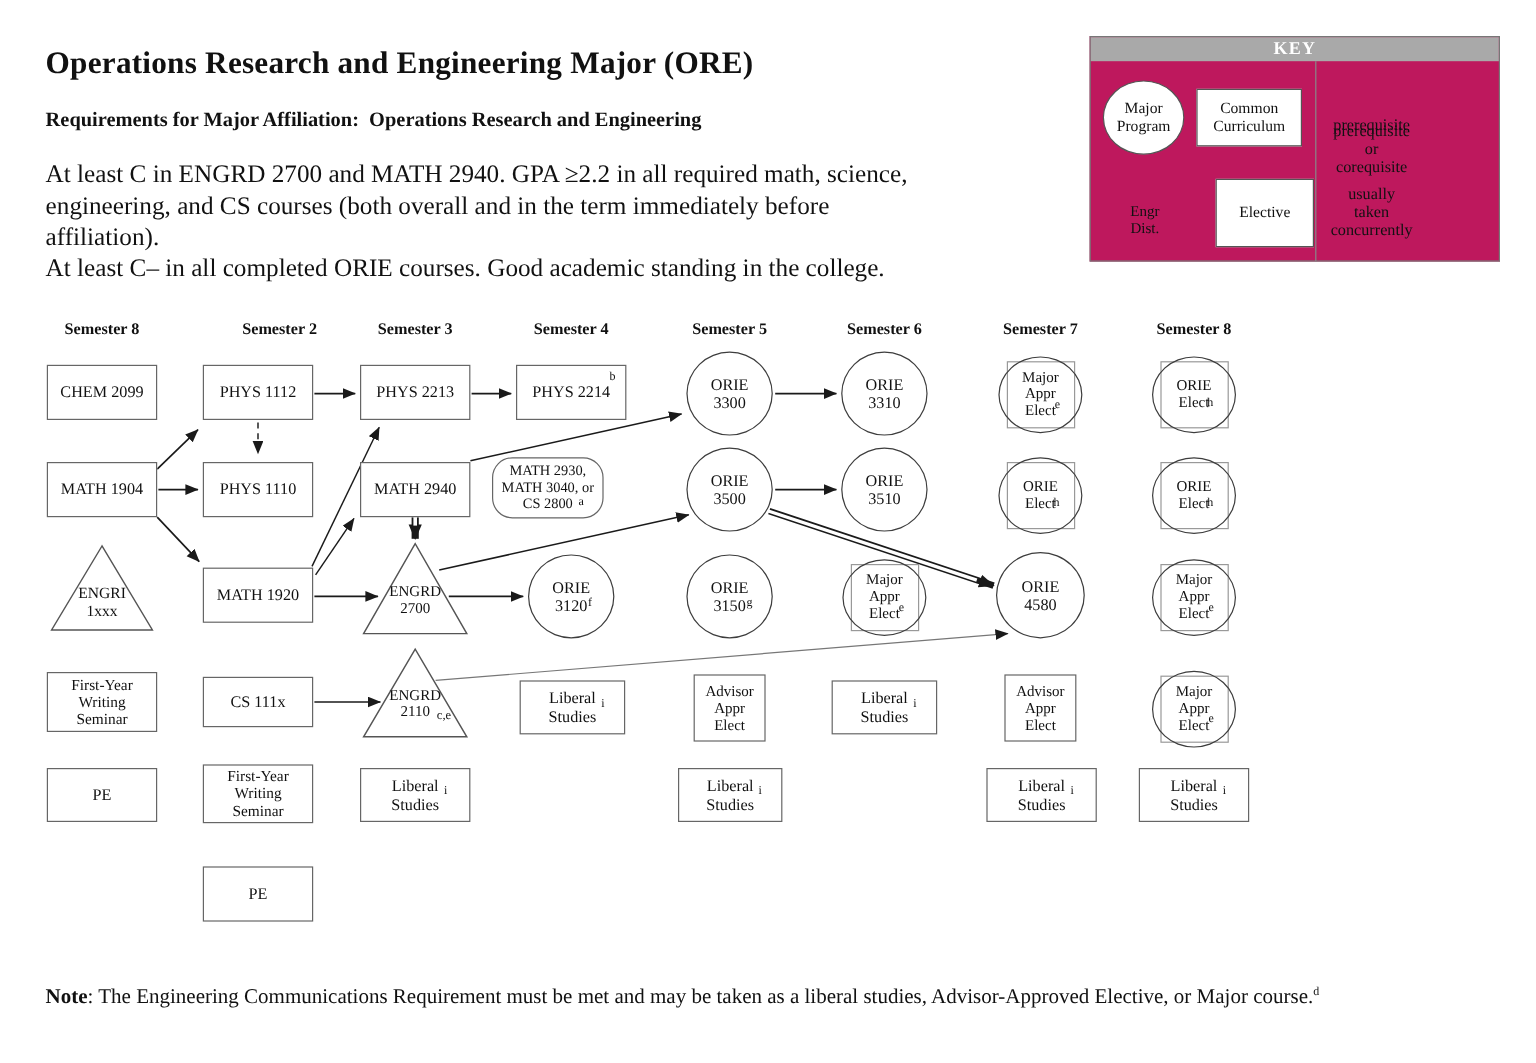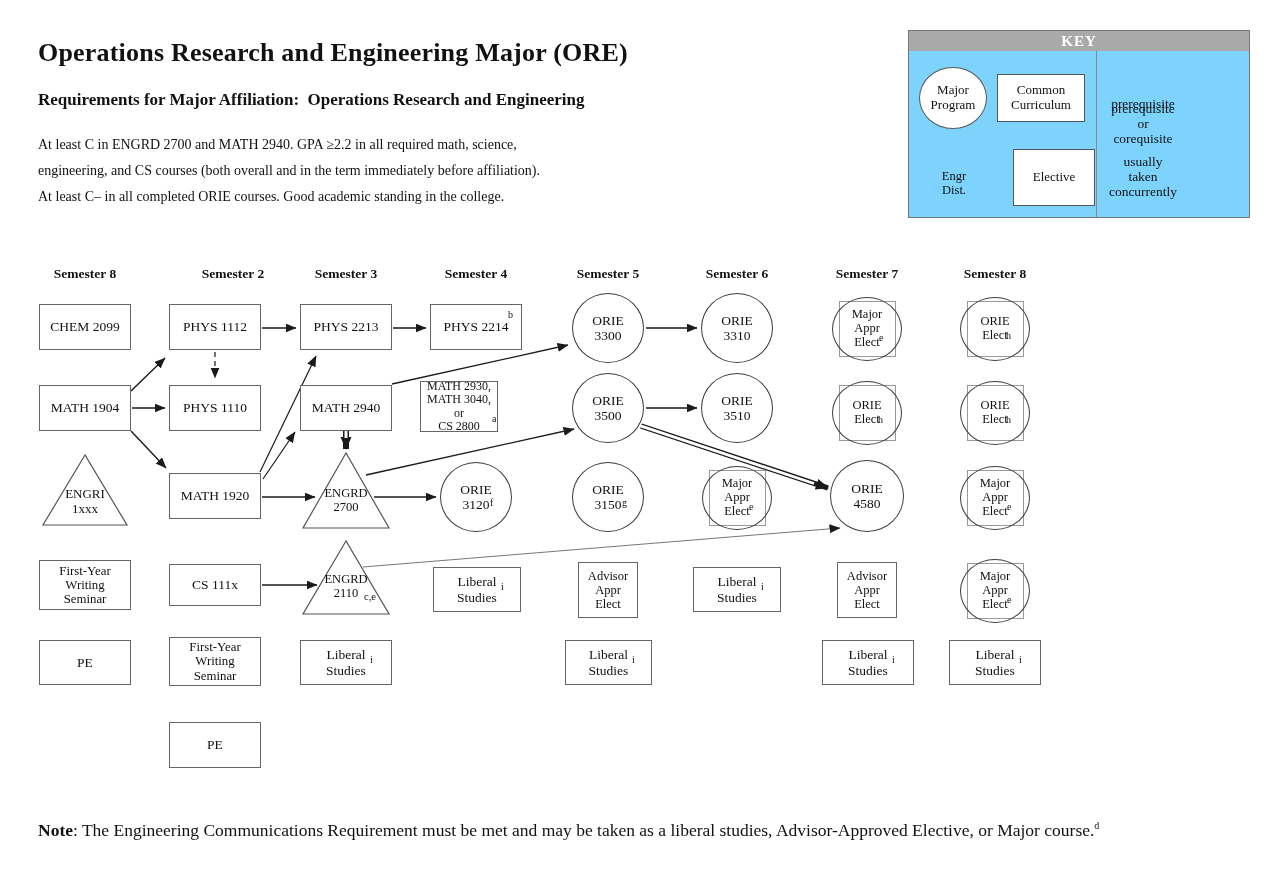--- a/index.html
+++ b/index.html
@@ -1,39 +1,39 @@
 <!DOCTYPE html>
 <html><head>
 <meta charset="utf-8">
 <style>
   html,body{margin:0;padding:0;background:#fff;}
   #canvas{position:relative;width:1280px;height:886px;background:#ffffff;
           font-family:"Liberation Serif","DejaVu Serif",serif;color:#111;overflow:hidden;}
   #arrow-layer{position:absolute;left:0;top:0;width:1280px;height:886px;pointer-events:none;}
   .title{position:absolute;left:38px;top:38px;font-size:26px;font-weight:bold;letter-spacing:.2px;white-space:pre;}
   .subtitle{position:absolute;left:38px;top:90px;font-size:17px;font-weight:bold;white-space:pre;}
-  .bodytext{position:absolute;left:38px;top:132px;font-size:14px;line-height:26px;white-space:pre-line;width:720px;}
+  .bodytext{position:absolute;left:38px;top:132px;font-size:21px;line-height:26px;white-space:pre-line;width:720px;}
   .notetext{position:absolute;left:38px;top:820px;font-size:17.5px;}
   .notetext .bold{font-weight:bold;}
   .notesup{font-size:10px;vertical-align:super;}
   .sem{position:absolute;width:110px;text-align:center;font-size:13.5px;font-weight:bold;}
   .node{position:absolute;display:flex;align-items:center;justify-content:center;
         background:#fff;border:1px solid #666;text-align:center;font-size:13.5px;box-sizing:border-box;}
   .node .lbl{white-space:pre-line;line-height:1.12;position:relative;z-index:2;}
   .circle{border-radius:50%;border:1px solid #3d3d3d;}
   .cr{border:none;background:transparent;}
   .cr .sq{position:absolute;left:7px;top:8px;width:55px;height:54px;border:1px solid #999;background:#fff;z-index:0;}
   .cr .ci{position:absolute;left:0px;top:4px;width:68px;height:62px;border:1px solid #3d3d3d;border-radius:50%;z-index:1;}
   .sup{position:absolute;font-size:10px;z-index:3;}
   .f12{font-size:12px;}
   .f125{font-size:12.5px;}
   .f128{font-size:12.8px;line-height:1.1;}
   .trilbl{position:absolute;text-align:center;white-space:pre-line;line-height:1.13;font-size:12.5px;}
   
-  .keybox{position:absolute;left:908px;top:30px;width:342px;height:188px;border:1px solid #777;background:#7dd3fc;box-sizing:border-box;}
+  .keybox{position:absolute;left:908px;top:30px;width:342px;height:188px;border:1px solid #777;background:#be185d;box-sizing:border-box;}
   .keyhdr{position:absolute;left:0;top:0;width:100%;height:20px;background:#a9a9a9;color:#fff;
           font-size:15px;font-weight:bold;text-align:center;line-height:20px;letter-spacing:1px;}
   .keydiv{position:absolute;left:187px;top:20px;width:1px;height:167px;background:#888;}
   .keyshape{position:absolute;display:flex;align-items:center;justify-content:center;text-align:center;
             border:1px solid #555;background:#fff;box-sizing:border-box;}
   .keyshape .lbl{white-space:pre-line;line-height:1.12;font-size:13px;}
   .keylabel{position:absolute;width:96px;text-align:center;font-size:13.5px;line-height:1.1;white-space:pre-line;}
 </style>
 </head>
 <body>
@@ -163,21 +163,21 @@
 
   <div class="node" style="left:39px;top:385px;width:92px;height:46px;">
       <span class="lbl">MATH 1904</span>
     </div>
   <div class="node" style="left:169px;top:385px;width:92px;height:46px;">
       <span class="lbl">PHYS 1110</span>
     </div>
   <div class="node" style="left:300px;top:385px;width:92px;height:46px;">
       <span class="lbl">MATH 2940</span>
     </div>
-  <div class="node f12" style="left:420px;top:381px;width:78px;height:51px;">
+  <div class="node f12" style="left:410px;top:381px;width:93px;height:51px;border-radius:17px;">
       <span class="lbl">MATH 2930,
 MATH 3040, or
 CS 2800</span>
       <span class="sup" style="left:71px;top:31px;">a</span>
     </div>
   <div class="node circle" style="left:572px;top:373px;width:72px;height:70px;">
       <span class="lbl">ORIE
 3500</span>
     </div>
   <div class="node circle" style="left:701px;top:373px;width:72px;height:70px;">

